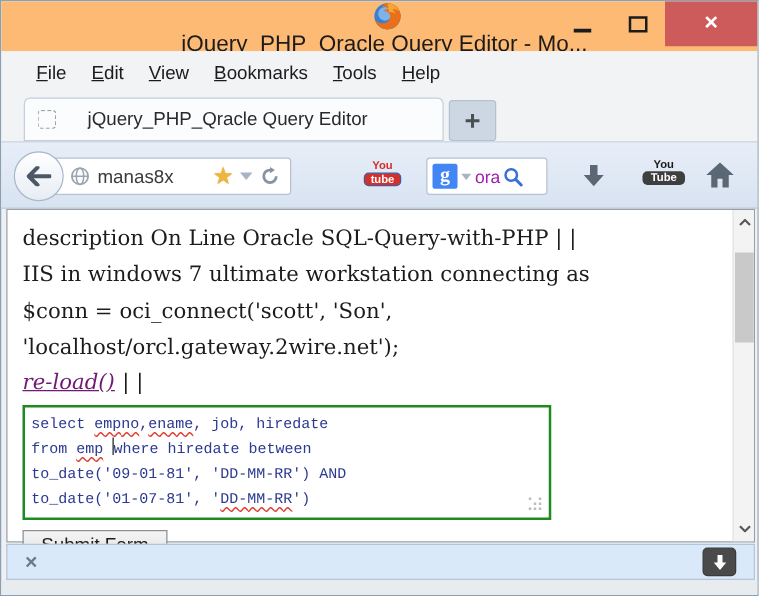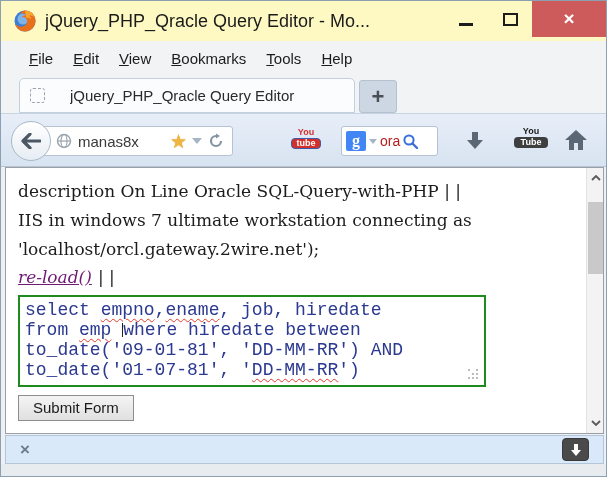--- a/index.html
+++ b/index.html
@@ -3,22 +3,22 @@
 <meta charset="utf-8">
 <style>
   * { margin:0; padding:0; box-sizing:border-box; }
   html,body { background:#fff; }
   body { font-family:"Liberation Sans", sans-serif; }
 
   .window{ position:relative; width:607px; height:477px; background:#eef0f3;
            border:1px solid #8ca0b3; overflow:hidden; }
 
   
-  .titlebar{ position:absolute; left:0; top:0; width:100%; height:40px; background:#fef9c3;
-             display:flex; align-items:center; }
+  .titlebar{ position:absolute; left:0; top:0; width:100%; height:40px; background:#fdba74;
+             display:flex; align-items:center;flex-direction:column; }
   .fx-icon{ width:24px; height:24px; margin-left:12px; flex:0 0 auto; }
   .win-title{ margin-left:8px; font-size:18px; color:#1b1b1b; white-space:nowrap; overflow:hidden; }
   .win-controls{ position:absolute; right:0; top:0; height:36px; display:flex; align-items:stretch; }
   .wc-btn{ width:44px; display:flex; align-items:center; justify-content:center; cursor:default; }
   .min-glyph{ width:14px; height:0; border-bottom:3px solid #1c1c1c; margin-top:10px; }
   .max-glyph{ width:15px; height:13px; border:2px solid #1c1c1c; background:transparent; }
   .wc-close{ width:74px; background:#cd5b5b; color:#fff; font-size:19px; font-weight:bold;
              display:flex; align-items:center; justify-content:center; }
 
   
@@ -56,40 +56,40 @@
   .ytext-icon .r1{ display:block; font-size:9px; font-weight:bold; color:#d2302b; }
   .ytext-icon .r2{ display:block; font-size:9px; font-weight:bold; color:#fff; background:#d2302b;
                    border:1px solid #3c5aa8; border-radius:4px; margin-top:1px; }
   .searchbox{ position:absolute; left:340px; top:12px; width:97px; height:30px; background:#fff;
               border:1px solid #b6c2d1; border-radius:3px; display:flex; align-items:center; padding:0 4px; }
   .g-badge{ width:20px; height:20px; background:#4285f4; border-radius:2px; color:#fff;
             font-family:"Liberation Serif",serif; font-size:16px; font-weight:bold;
             display:flex; align-items:center; justify-content:center; }
   .g-tri{ width:0; height:0; border-left:4px solid transparent; border-right:4px solid transparent;
           border-top:5px solid #a7b4c4; margin:0 3px; }
-  .search-text{ font-size:14px; color:#b91c1c; white-space:nowrap; overflow:hidden; width:22px; }
+  .search-text{ font-size:14px; color:#a21caf; white-space:nowrap; overflow:hidden; width:22px; }
   .nav-ico{ position:absolute; top:15px; }
   .yt-logo{ position:absolute; left:513px; top:13px; width:34px; text-align:center; line-height:1; }
   .yt-logo .r1{ display:block; font-size:9px; font-weight:bold; color:#1b1b1b; }
   .yt-logo .r2{ display:block; font-size:9px; font-weight:bold; color:#fff; background:#3f3f3f;
                 border-radius:4px; padding:1px 0; margin-top:1px; }
 
   
   .content{ position:absolute; left:4px; top:166px; width:599px; height:267px; background:#fff;
             border:1px solid #9aa0a6; }
   .page{ position:absolute; left:0; top:0; right:17px; bottom:0; padding:9px 6px 0 12px;
          font-family:"DejaVu Serif","Liberation Serif",serif; font-size:17px; color:#1c1c1c; }
   .pline{ line-height:29px; white-space:nowrap; }
   .linkline{ line-height:26px; white-space:nowrap; }
   .reload-link{ color:#701a75; text-decoration:underline; cursor:pointer;font-style:italic; }
   .link-suffix{ margin-left:6px; color:#1c1c1c; }
 
-  .editor{ position:relative; margin-top:5px; width:468px; height:92px; border:2px solid #1f8b1f;
+  .editor{ position:relative; margin-top:5px; width:423px; height:92px; border:2px solid #1f8b1f;
            background:#fff; padding:3px 5px; font-family:"Liberation Mono",monospace;
-           font-size:18px; line-height:20px; color:#2b3990; cursor:text; }
+           font-size:12px; line-height:20px; color:#2b3990; cursor:text; }
   .sql-bad{ text-decoration:underline; text-decoration-style:wavy; text-decoration-color:#e23b2e;
             text-decoration-thickness:1px; text-underline-offset:3px; }
   .caret{ display:inline-block; width:1px; height:14px; background:#222; vertical-align:-2px; }
   .grip{ position:absolute; right:4px; bottom:4px; width:12px; height:12px; }
   .grip::after{ content:""; position:absolute; left:0; top:0; width:2px; height:2px; background:#bcbcbc;
                 box-shadow:8px 0 0 #bcbcbc, 4px 4px 0 #bcbcbc, 8px 4px 0 #bcbcbc,
                            0 8px 0 #bcbcbc, 4px 8px 0 #bcbcbc, 8px 8px 0 #bcbcbc; }
 
   .submit-btn{ margin-top:8px; font-family:"Liberation Sans",sans-serif; font-size:15px; color:#1b1b1b;
                background:linear-gradient(#f4f4f4,#e0e0e0); border:1px solid #8e8e8e;
@@ -201,20 +201,21 @@
     </div>
     <svg class="nav-ico" style="left:563px;" width="24" height="22" viewBox="0 0 24 22">
       <path d="M12 1 L23 11 H19 V21 H14 V14 H10 V21 H5 V11 H1 Z" fill="#5b6775"></path>
     </svg>
   </div>
 
   <div class="content">
     <div class="page">
       <div class="pline">description On Line Oracle SQL-Query-with-PHP | |</div>
       <div class="pline">IIS in windows 7 ultimate workstation connecting as</div>
+      <div class="pline">$conn = oci_connect('scott', 'Son',</div>
       <div class="pline">'localhost/orcl.gateway.2wire.net');</div>
       <div class="linkline">
         <span class="reload-link">re-load()</span><span class="link-suffix">| |</span>
       </div>
 
       <div class="editor">
         <div><span>select </span><span class="sql-bad">empno</span><span>,</span><span class="sql-bad">ename</span><span>, job, hiredate</span></div>
         <div><span>from </span><span class="sql-bad">emp</span><span> </span><span class="caret"></span><span>where hiredate between</span></div>
         <div><span>to_date('09-01-81', 'DD-MM-RR') AND</span></div>
         <div><span>to_date('01-07-81', '</span><span class="sql-bad">DD-MM-RR</span><span>')</span></div>

